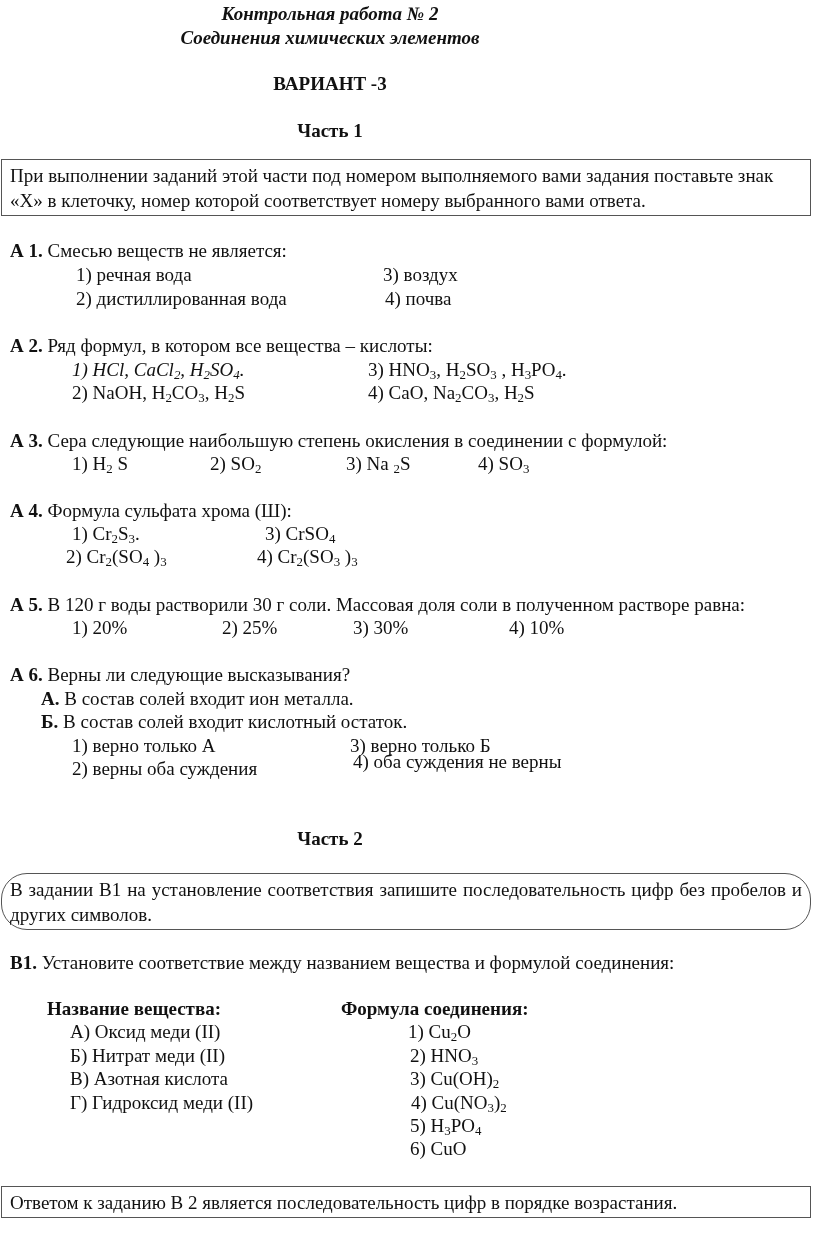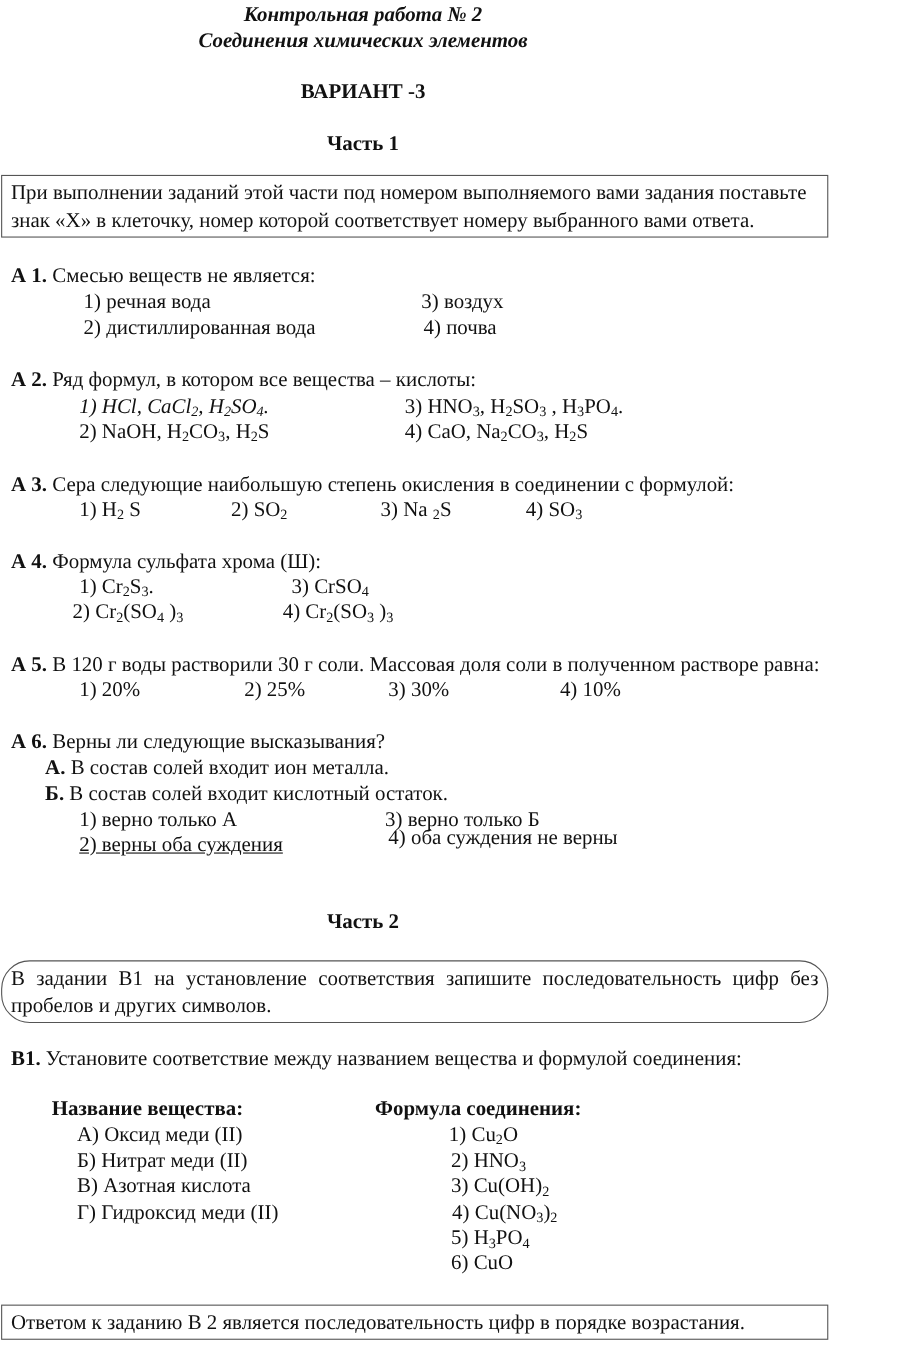--- a/index.html
+++ b/index.html
@@ -5,21 +5,21 @@
   html, body { margin: 0; padding: 0; background: #ffffff; }
   body {
     width: 816px; height: 1238px; position: relative; overflow: hidden;
     font-family: "Liberation Serif", serif; font-size: 19px; color: #111;
   }
   .abs { position: absolute; white-space: nowrap; }
   .center { left: 0; width: 660px; text-align: center; }
   .title-it { font-style: italic; font-weight: bold; font-size: 19px; }
   .h-bold { font-weight: bold; font-size: 19px; }
   .box {
-    position: absolute; left: 1px; width: 752px; border: 1.5px solid #555;
+    position: absolute; left: 1px; width: 810px; border: 1.5px solid #555;
     padding: 3px 8px 2px 8px; box-sizing: border-box; line-height: 25px;
     white-space: normal;
   }
   .box.justify { text-align: justify; text-align-last: left; border-radius: 26px; }
   b.q { font-weight: bold; }
   sub { font-size: 0.68em; vertical-align: -0.25em; line-height: 0; }
 </style>
 </head>
 <body>
 
@@ -76,21 +76,21 @@
   <b class="q">А 6.</b><span> Верны ли следующие высказывания?</span>
 </div>
 <div class="abs" style="left:41px; top:688px;">
   <b class="q">А.</b><span> В состав солей  входит ион металла.</span>
 </div>
 <div class="abs" style="left:41px; top:711px;">
   <b class="q">Б.</b><span> В состав солей входит кислотный остаток.</span>
 </div>
 <div class="abs" style="left:72px; top:735px;">1) верно только А</div>
 <div class="abs" style="left:350px; top:735px;">3) верно только Б</div>
-<div class="abs" style="left:72px; top:758px;text-decoration:underline;">2) верны оба суждения</div>
+<div class="abs" style="left:72px; top:758px;">2) верны оба суждения</div>
 <div class="abs" style="left:353px; top:751px;font-family:Liberation Serif, serif;">4) оба суждения не верны</div>
 
 <div class="abs center h-bold" style="top:828px;">Часть 2</div>
 
 <div class="box justify" style="top:873px;">
   <span>В задании В1 на установление соответствия запишите последовательность цифр без пробелов и других символов.</span>
 </div>
 
 <div class="abs" style="left:10px; top:952px;">
   <b class="q">В1.</b><span> Установите соответствие  между названием вещества и формулой соединения:</span>

